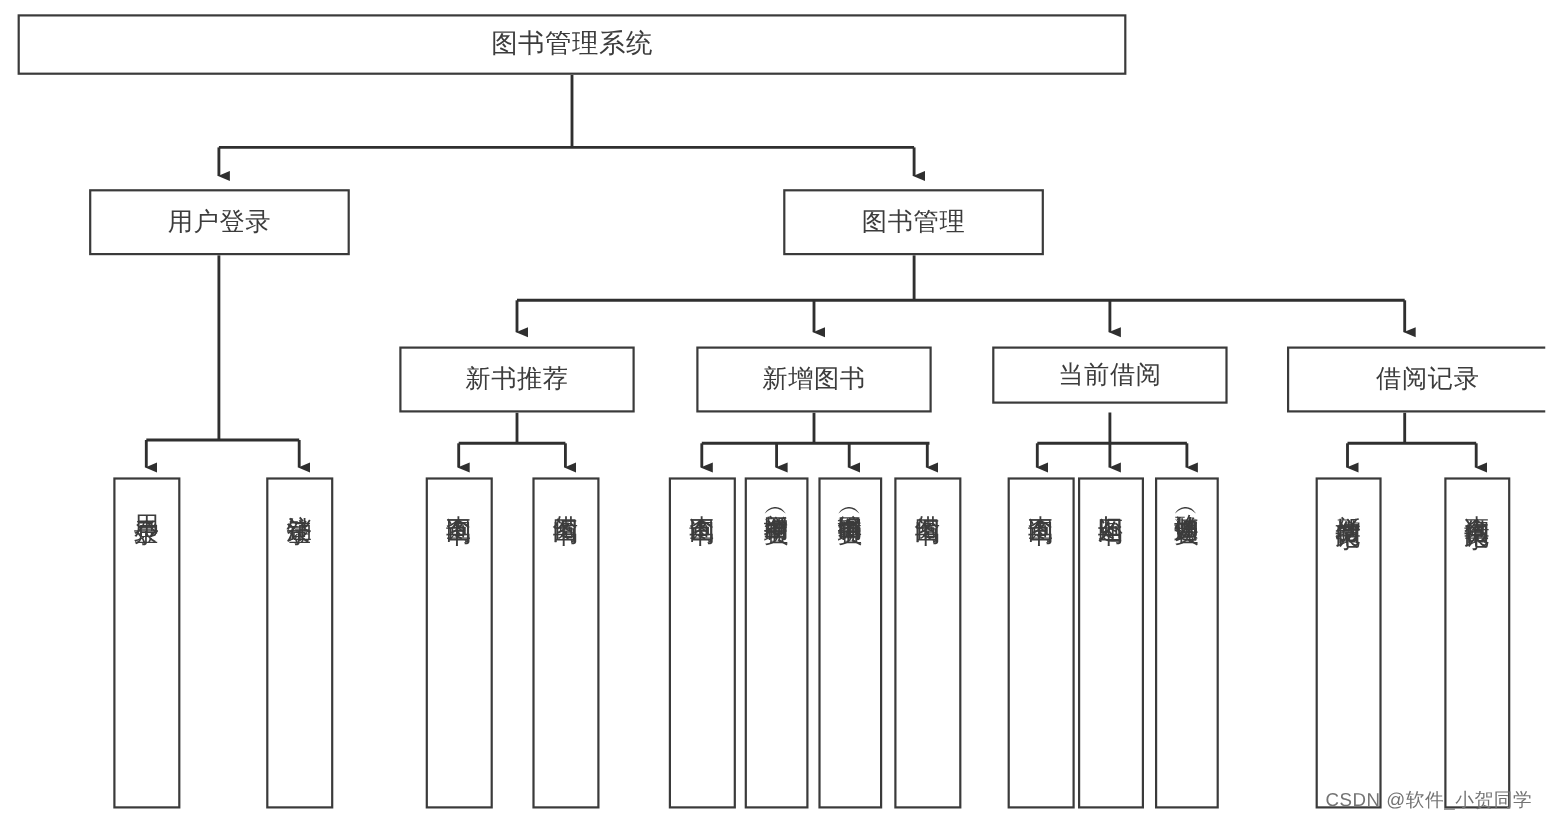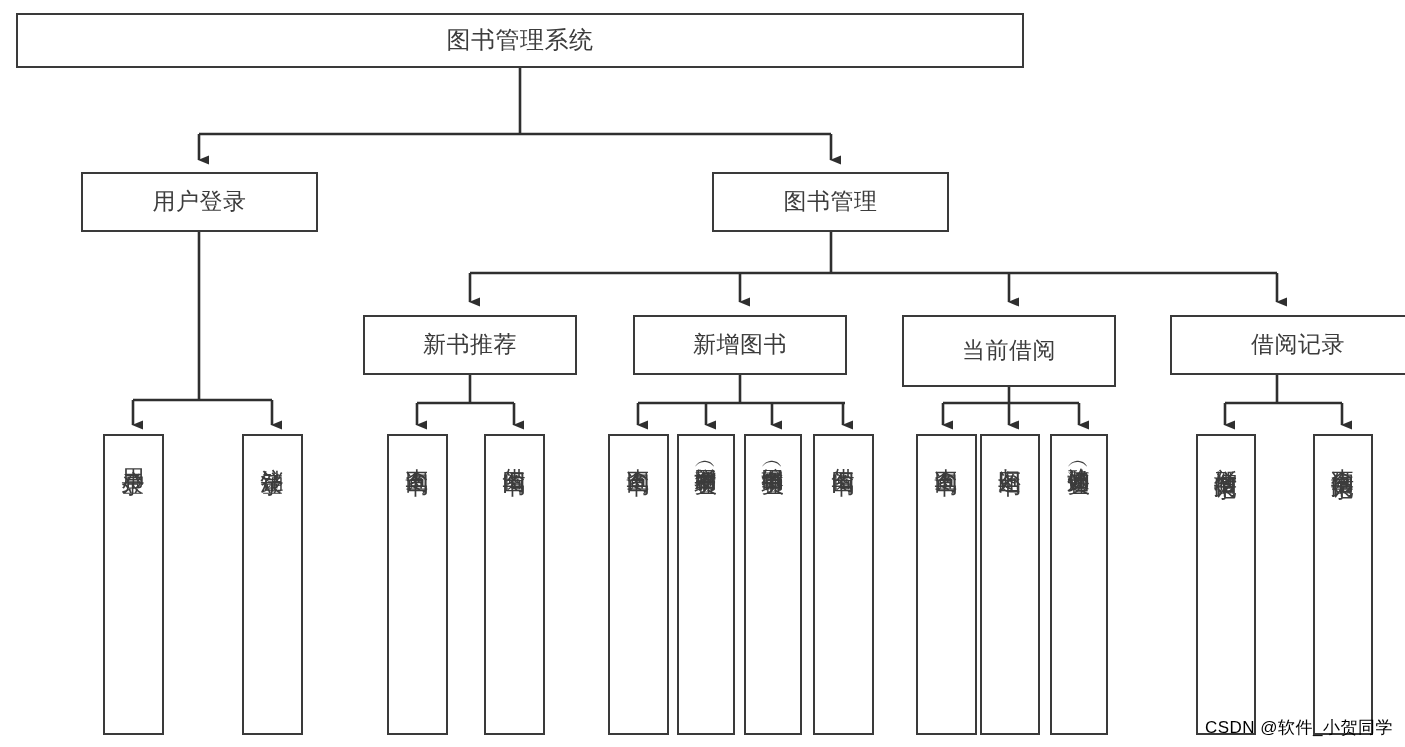--- a/index.html
+++ b/index.html
@@ -66,21 +66,21 @@
   }
   .node.vert.tall .label {
     font-size: 22px;
     letter-spacing: 1px;
   }
   #watermark {
     position: absolute;
     right: 12px;
     bottom: 8px;
     font-size: 17px;
-    color: #000000;
+    color: #737373;
     letter-spacing: 0.5px;
     white-space: nowrap;
     user-select: none;
   }
 </style>
 </head>
 <body>
 
 <div id="diagram-root">
 
@@ -144,21 +144,21 @@
   <div class="node horiz" style="left:363px; top:315px; width:214px; height:60px;">
     <span class="label">新书推荐</span>
   </div>
 
   <div class="node horiz" style="left:712px; top:172px; width:237px; height:60px;">
     <span class="label">图书管理</span>
   </div>
   <div class="node horiz" style="left:633px; top:315px; width:214px; height:60px;">
     <span class="label">新增图书</span>
   </div>
-  <div class="node horiz" style="left:902px; top:315px; width:214px; height:72px;">
+  <div class="node horiz" style="left:902px; top:315px; width:214px; height:52px;">
     <span class="label">当前借阅</span>
   </div>
   <div class="node horiz" style="left:1170px; top:315px; width:256px; height:60px;">
     <span class="label">借阅记录</span>
   </div>
 
   <div class="node vert" style="left:103px; top:434px; width:61px; height:301px;">
     <span class="label">用户登录</span>
   </div>
   <div class="node vert" style="left:242px; top:434px; width:61px; height:301px;">

